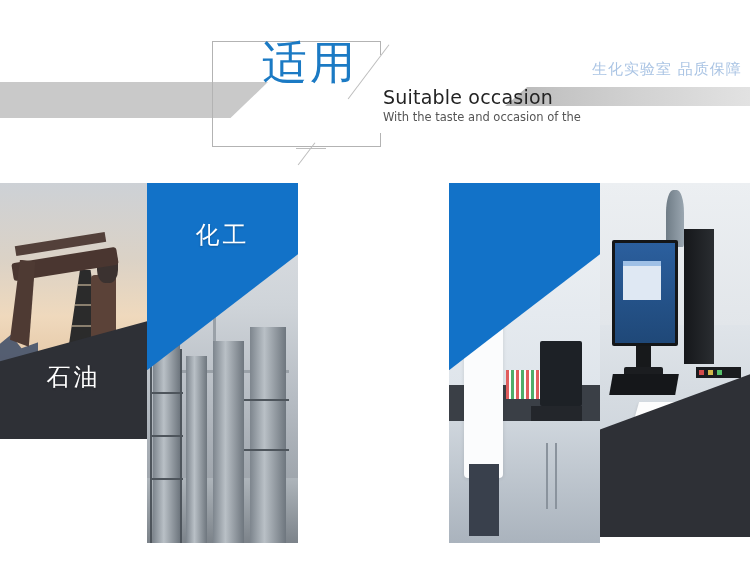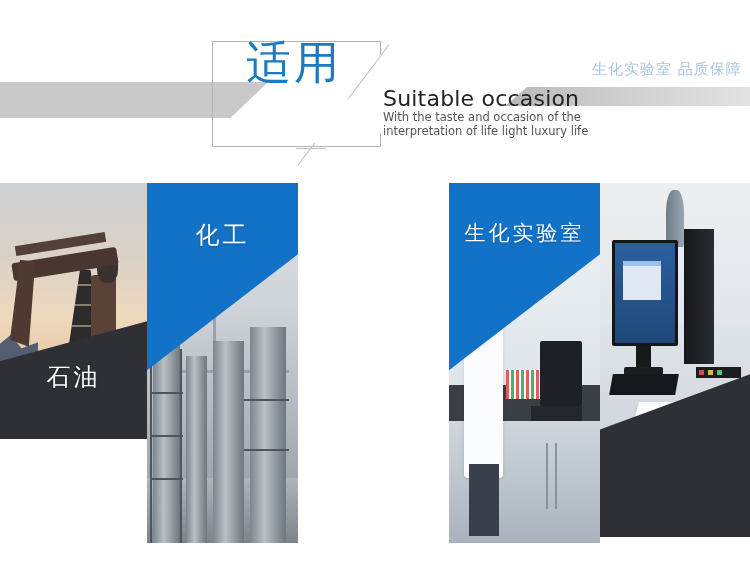--- a/index.html
+++ b/index.html
@@ -19,26 +19,26 @@
   .frame{position:absolute;left:212px;top:41px;width:168px;height:106px;
     border:1px solid #b3b3b3;border-right:none;box-sizing:border-box;background:transparent;}
   .frame::after{content:"";position:absolute;right:-1px;top:-1px;width:1px;height:14px;background:#b3b3b3;}
   .frame::before{content:"";position:absolute;right:-1px;bottom:-1px;width:1px;height:14px;background:#b3b3b3;}
 
   .slash{position:absolute;background:#bdbdbd;transform-origin:center;}
   .slash-top{left:368px;top:38px;width:1.4px;height:68px;transform:rotate(37deg);}
   .slash-bot{left:306px;top:140px;width:1.4px;height:28px;transform:rotate(37deg);}
   .slash-bot2{left:296px;top:148px;width:30px;height:1.2px;transform:none;background:#bdbdbd;}
 
-  .title-cn{position:absolute;left:246px;top:38px;width:130px;
+  .title-cn{position:absolute;left:262px;top:38px;width:130px;
     color:#1b7ac4;font-size:45px;line-height:50px;letter-spacing:3px;font-weight:400;
     font-family:Liberation Sans, sans-serif;white-space:nowrap;}
   .title-cn .l2{display:block;}
 
-  .title-en{position:absolute;left:383px;top:86px;color:#232323;font-size:22px;
+  .title-en{position:absolute;left:383px;top:86px;color:#232323;font-size:19px;
     font-family:"DejaVu Sans","Liberation Sans",sans-serif;letter-spacing:0.2px;white-space:nowrap;}
   .title-sub{position:absolute;left:383px;top:110px;color:#555;font-size:11.5px;line-height:14px;
     font-family:"DejaVu Sans","Liberation Sans",sans-serif;white-space:nowrap;}
 
   .slogan{position:absolute;left:592px;top:60px;color:#aac4e4;font-size:15px;letter-spacing:1px;
     font-family:"DejaVu Sans","Liberation Sans",sans-serif;white-space:nowrap;}
 
   
   .strip{position:absolute;left:0;top:183px;width:750px;height:360px;}
   .panel{position:absolute;top:0;overflow:hidden;background:#222;}
@@ -136,21 +136,20 @@
     <div class="slash slash-bot2"></div>
 
     <div class="title-cn">
       <span class="l1">适用</span>
     </div>
 
     <div class="title-en">Suitable occasion</div>
 
     <div class="title-sub">
       <div>With the taste and occasion of the</div>
-      <div>interpretation of life light luxury life</div>
     </div>
 
     <div class="slogan">生化实验室 品质保障</div>
   </div>
 
   <div class="strip">
 
     <div class="panel" style="left:0;width:147px;height:256px;">
       <div class="photo ph-oil">
         <div class="derrick d-far"></div>
@@ -209,21 +208,20 @@
           </div>
         <div class="racks"></div>
         <div class="mon"></div>
         <div class="kb"></div>
         <div class="coat"></div>
         <div class="legs"></div>
         <div class="head"></div>
         <div class="face"></div>
       </div>
       <div class="ov ov-blue"></div>
-      <div class="plabel top" style="font-size:21px;">生化实验室</div>
     </div>
 
     <div class="panel" style="left:600px;width:150px;height:354px;">
       <div class="photo ph-pc">
         <div class="wall"></div>
         <div class="desk"></div>
         <div class="tank"></div>
         <div class="tower"></div>
         <div class="mon">
             <div class="scr">

